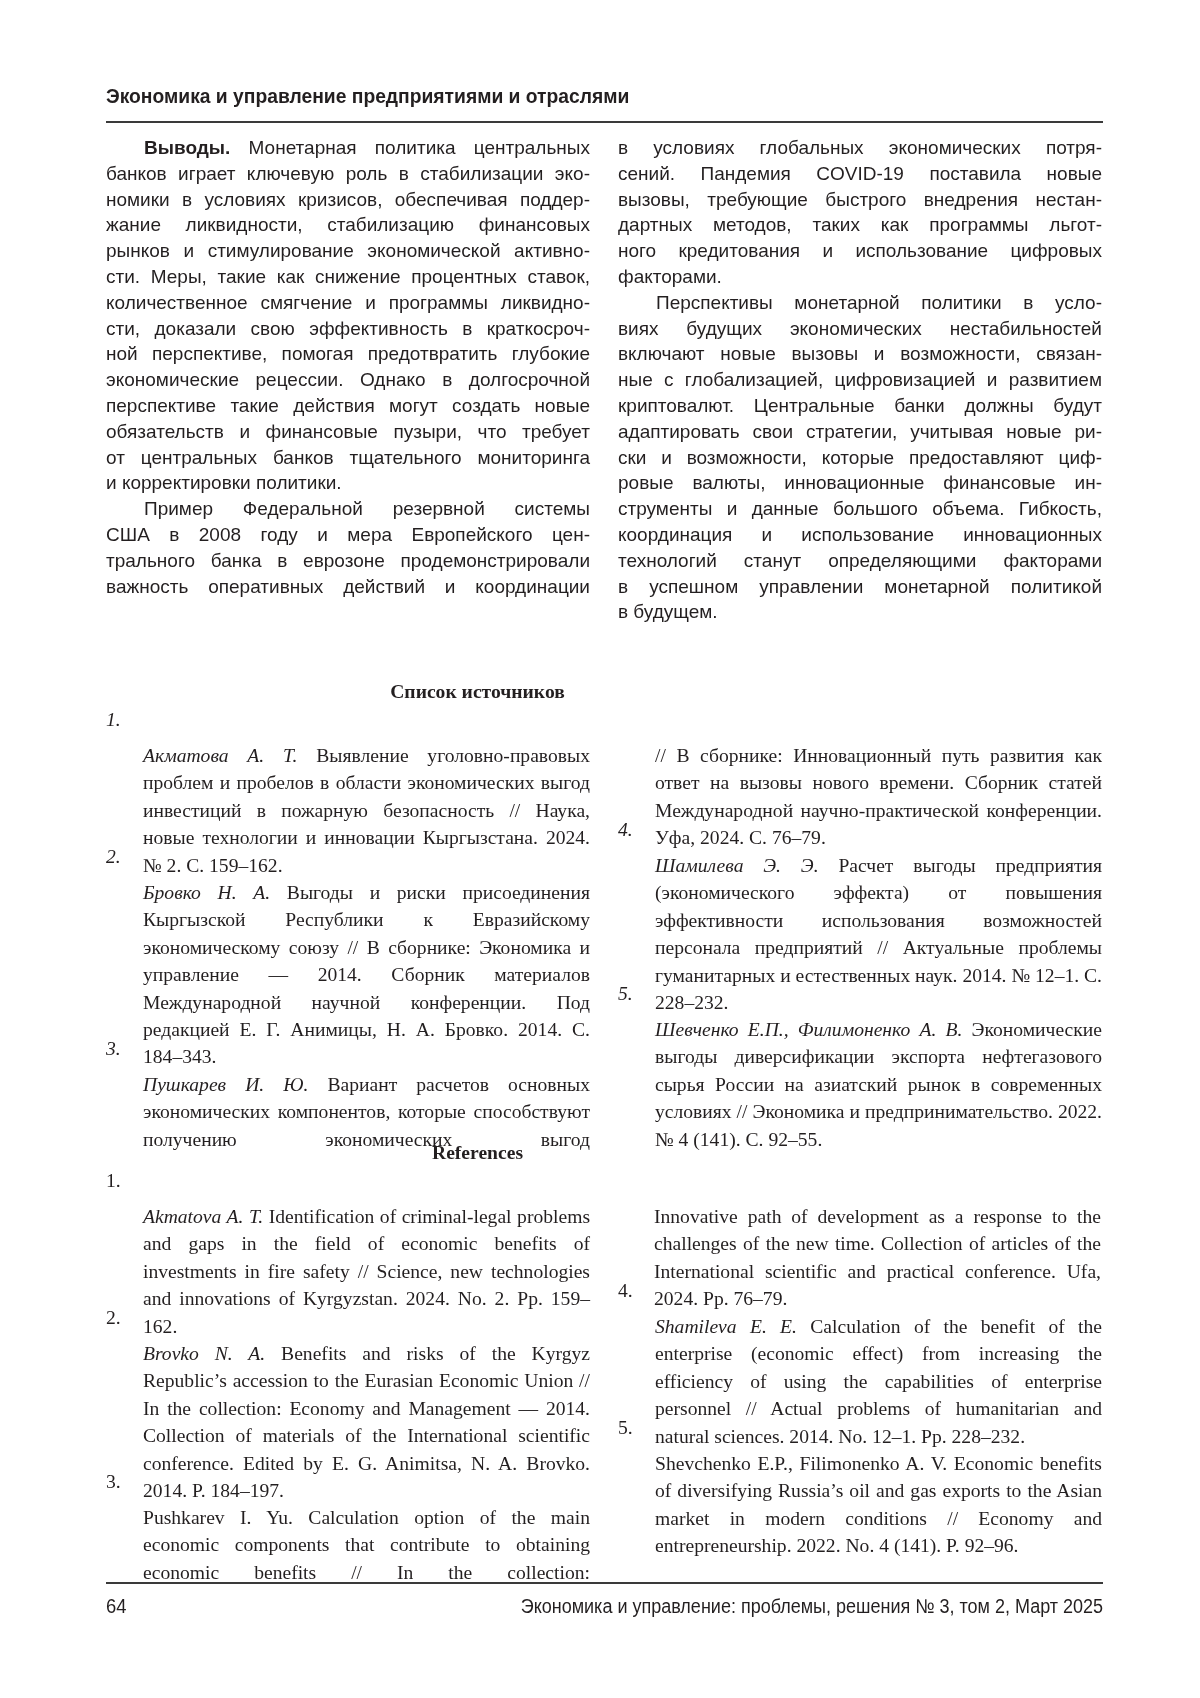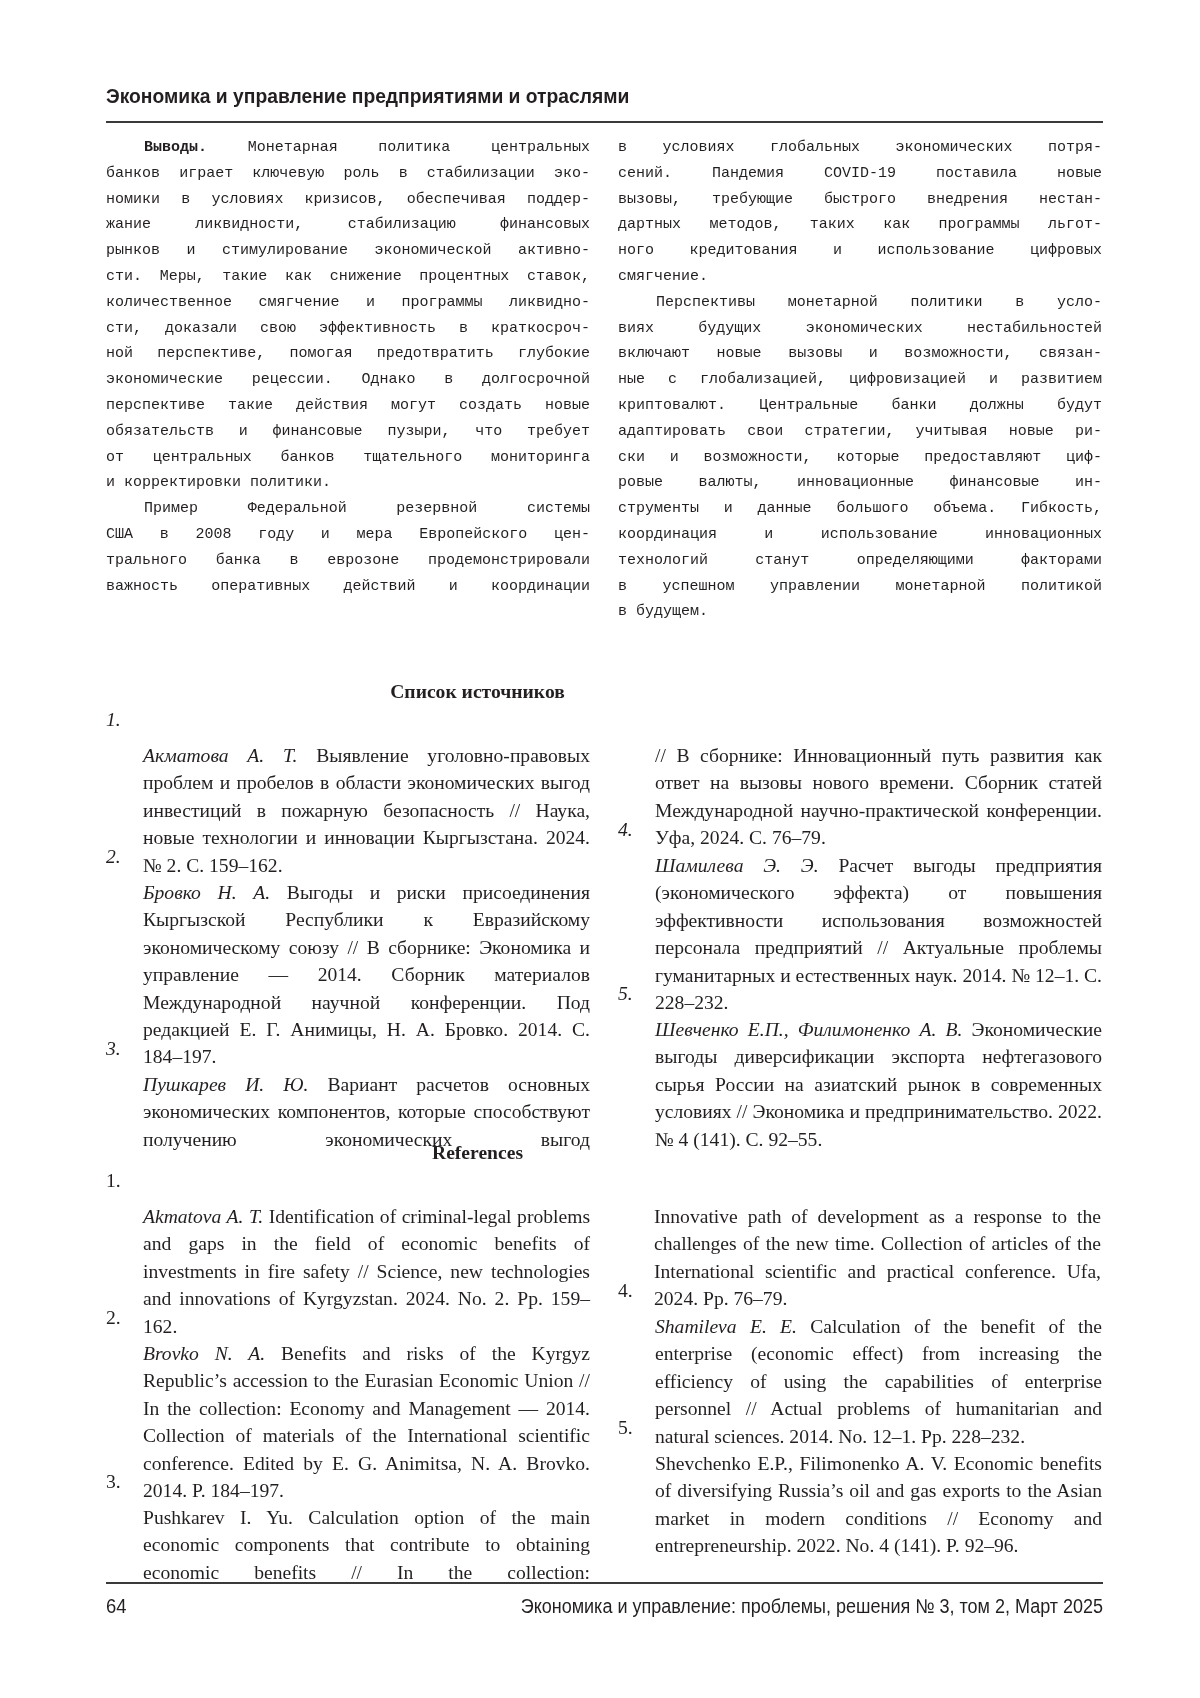--- a/index.html
+++ b/index.html
@@ -5,21 +5,21 @@
   html, body { margin: 0; padding: 0; background: #ffffff; }
   body { width: 1200px; height: 1698px; position: relative; overflow: hidden; color: #231f20; }
   .header-title {
     position: absolute; left: 106px; top: 84px;
     font-family: "Liberation Sans", sans-serif; font-weight: bold; font-size: 20.5px;
     color: #231f20; white-space: nowrap; transform: scaleX(0.94); transform-origin: left top;
   }
   .rule { position: absolute; left: 106px; width: 997px; height: 2px; background: #3a3a3a; }
   .rule.top { top: 121px; }
   .rule.bottom { top: 1582px; }
-  .col { position: absolute; font-family: Liberation Mono, monospace; font-size: 15px; line-height: 25.8px; color: #231f20; }
+  .col { position: absolute; font-family: Liberation Sans, sans-serif; font-size: 19px; line-height: 25.8px; color: #231f20; }
   .col-left { left: 106px; width: 484px; }
   .col-right { left: 618px; width: 484px; }
   .line { display: block; height: 25.8px; white-space: nowrap; text-align: justify; text-align-last: justify; overflow: visible; }
   .line.last { text-align-last: left; }
   .indent { padding-left: 38px; }
   .b { font-weight: bold; }
   .i { font-style: italic; }
   .section-heading {
     position: absolute; left: 0; width: 955px; text-align: center;
     font-family: "Liberation Serif", serif; font-weight: bold; font-size: 19.6px; color: #231f20;
@@ -56,21 +56,21 @@
   <span class="line">трального банка в еврозоне продемонстрировали</span>
   <span class="line">важность оперативных действий и координации</span>
 </div>
 
 <div class="col col-right" style="top:135px;">
   <span class="line">в условиях глобальных экономических потря-</span>
   <span class="line">сений. Пандемия COVID-19 поставила новые</span>
   <span class="line">вызовы, требующие быстрого внедрения нестан-</span>
   <span class="line">дартных методов, таких как программы льгот-</span>
   <span class="line">ного кредитования и использование цифровых</span>
-  <span class="line last">смягчение.</span>
+  <span class="line last">факторами.</span>
   <span class="line indent">Перспективы монетарной политики в усло-</span>
   <span class="line">виях будущих экономических нестабильностей</span>
   <span class="line">включают новые вызовы и возможности, связан-</span>
   <span class="line">ные с глобализацией, цифровизацией и развитием</span>
   <span class="line">криптовалют. Центральные банки должны будут</span>
   <span class="line">адаптировать свои стратегии, учитывая новые ри-</span>
   <span class="line">ски и возможности, которые предоставляют циф-</span>
   <span class="line">ровые валюты, инновационные финансовые ин-</span>
   <span class="line">струменты и данные большого объема. Гибкость,</span>
   <span class="line">координация и использование инновационных</span>
@@ -80,21 +80,21 @@
 </div>
 
 <div class="section-heading" style="top:681px;">Список источников</div>
 
 <div class="ref" style="left:106px; top:706px; width:484px;">
   <span class="num i">1.</span>
   <div class="body" style="text-align:justify;"><span class="i">Акматова А. Т.</span><span> Выявление уголовно-правовых проблем и пробелов в области экономических выгод инвестиций в пожарную безопасность // Наука, новые технологии и инновации Кыргызстана. 2024. № 2. С. 159–162.</span></div>
 </div>
 <div class="ref" style="left:106px; top:843px; width:484px;">
   <span class="num i">2.</span>
-  <div class="body" style="text-align:justify;"><span class="i">Бровко Н. А.</span><span> Выгоды и риски присоединения Кыргызской Республики к Евразийскому экономическому союзу // В сборнике: Экономика и управление — 2014. Сборник материалов Международной научной конференции. Под редакцией Е. Г. Анимицы, Н. А. Бровко. 2014. С. 184–197.</span></div>
+  <div class="body" style="text-align:justify;"><span class="i">Бровко Н. А.</span><span> Выгоды и риски присоединения Кыргызской Республики к Евразийскому экономическому союзу // В сборнике: Экономика и управление — 2014. Сборник материалов Международной научной конференции. Под редакцией Е. Г. Анимицы, Н. А. Бровко. 2014. С. 184–343.</span></div>
 </div>
 <div class="ref" style="left:106px; top:1035px; width:484px;">
   <span class="num i">3.</span>
   <div class="body" style="text-align:justify; text-align-last:justify;"><span class="i">Пушкарев И. Ю.</span><span> Вариант расчетов основных экономических компонентов, которые способствуют получению экономических выгод</span></div>
 </div>
 <div class="ref" style="left:618px; top:706px; width:484px;">
   <div class="body" style="text-align:justify;"><span>// В сборнике: Инновационный путь развития как ответ на вызовы нового времени. Сборник статей Международной научно-практической конференции. Уфа, 2024. С. 76–79.</span></div>
 </div>
 <div class="ref" style="left:618px; top:816px; width:484px;">
   <span class="num i">4.</span>

